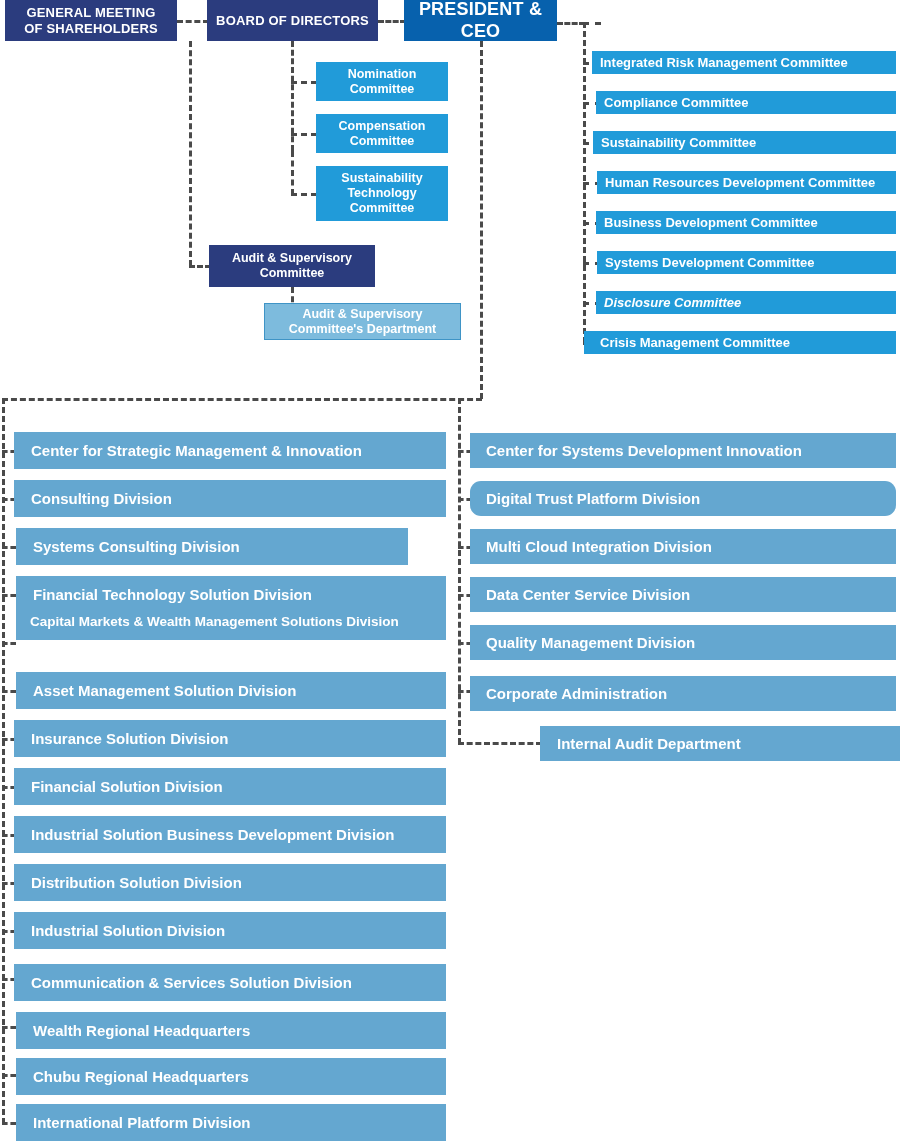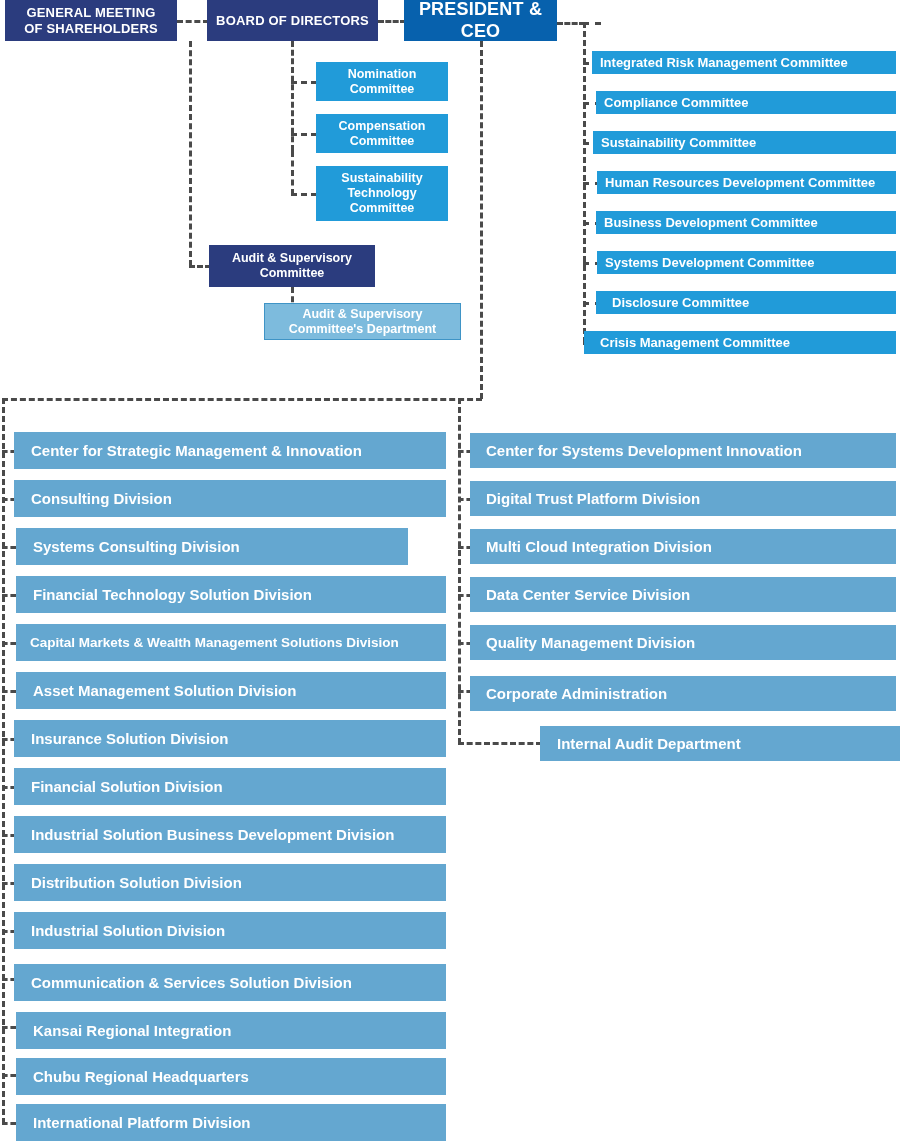--- a/index.html
+++ b/index.html
@@ -178,40 +178,40 @@
   </div>
   <div class="box cyan left" style="left:597px; top:171px; width:299px; height:23px; font-size:13px; padding-left:8px;">
     <span>Human Resources Development Committee</span>
   </div>
   <div class="box cyan left" style="left:596px; top:211px; width:300px; height:23px; font-size:13px; padding-left:8px;">
     <span>Business Development Committee</span>
   </div>
   <div class="box cyan left" style="left:597px; top:251px; width:299px; height:23px; font-size:13px; padding-left:8px;">
     <span>Systems Development Committee</span>
   </div>
-  <div class="box cyan left" style="left:596px; top:291px; width:300px; height:23px; font-size:13px; padding-left:16px;">
+  <div class="box cyan left" style="left:596px; top:291px; width:300px; height:23px; font-size:13px; padding-left:8px;font-style:italic;">
     <span>Disclosure Committee</span>
   </div>
   <div class="box cyan left" style="left:584px; top:331px; width:312px; height:23px; font-size:13px; padding-left:16px;">
     <span>Crisis Management Committee</span>
   </div>
 
   <div class="box steel left" style="left:14px; top:432px; width:432px; height:37px; font-size:15px; padding-left:17px;">
     <span>Center for Strategic Management &amp; Innovation</span>
   </div>
   <div class="box steel left" style="left:14px; top:480px; width:432px; height:37px; font-size:15px; padding-left:17px;">
     <span>Consulting Division</span>
   </div>
   <div class="box steel left" style="left:16px; top:528px; width:392px; height:37px; font-size:15px; padding-left:17px;">
     <span>Systems Consulting Division</span>
   </div>
   <div class="box steel left" style="left:16px; top:576px; width:430px; height:37px; font-size:15px; padding-left:17px;">
     <span>Financial Technology Solution Division</span>
   </div>
-  <div class="box steel left" style="left:16px; top:624px; width:430px; height:37px; font-size:13.5px; padding-left:14px;">
+  <div class="box steel left" style="left:16px; top:603px; width:430px; height:37px; font-size:13.5px; padding-left:14px;">
     <span>Capital Markets &amp; Wealth Management Solutions Division</span>
   </div>
   <div class="box steel left" style="left:16px; top:672px; width:430px; height:37px; font-size:15px; padding-left:17px;">
     <span>Asset Management Solution Division</span>
   </div>
   <div class="box steel left" style="left:14px; top:720px; width:432px; height:37px; font-size:15px; padding-left:17px;">
     <span>Insurance Solution Division</span>
   </div>
   <div class="box steel left" style="left:14px; top:768px; width:432px; height:37px; font-size:15px; padding-left:17px;">
     <span>Financial Solution Division</span>
@@ -222,33 +222,33 @@
   <div class="box steel left" style="left:14px; top:864px; width:432px; height:37px; font-size:15px; padding-left:17px;">
     <span>Distribution Solution Division</span>
   </div>
   <div class="box steel left" style="left:14px; top:912px; width:432px; height:37px; font-size:15px; padding-left:17px;">
     <span>Industrial Solution Division</span>
   </div>
   <div class="box steel left" style="left:14px; top:964px; width:432px; height:37px; font-size:15px; padding-left:17px;">
     <span>Communication &amp; Services Solution Division</span>
   </div>
   <div class="box steel left" style="left:16px; top:1012px; width:430px; height:37px; font-size:15px; padding-left:17px;">
-    <span>Kansai Regional Integration</span>
+    <span>Wealth Regional Headquarters</span>
   </div>
   <div class="box steel left" style="left:16px; top:1058px; width:430px; height:37px; font-size:15px; padding-left:17px;">
     <span>Chubu Regional Headquarters</span>
   </div>
   <div class="box steel left" style="left:16px; top:1104px; width:430px; height:37px; font-size:15px; padding-left:17px;">
     <span>International Platform Division</span>
   </div>
 
   <div class="box steel left" style="left:470px; top:433px; width:426px; height:35px; font-size:15px; padding-left:16px;">
     <span>Center for Systems Development Innovation</span>
   </div>
-  <div class="box steel left" style="left:470px; top:481px; width:426px; height:35px; font-size:15px; padding-left:16px;">
+  <div class="box steel left" style="left:470px; top:481px; width:426px; height:35px; font-size:15px; padding-left:16px;border-radius:11px;">
     <span>Digital Trust Platform Division</span>
   </div>
   <div class="box steel left" style="left:470px; top:529px; width:426px; height:35px; font-size:15px; padding-left:16px;">
     <span>Multi Cloud Integration Division</span>
   </div>
   <div class="box steel left" style="left:470px; top:577px; width:426px; height:35px; font-size:15px; padding-left:16px;">
     <span>Data Center Service Division</span>
   </div>
   <div class="box steel left" style="left:470px; top:625px; width:426px; height:35px; font-size:15px; padding-left:16px;">
     <span>Quality Management Division</span>

